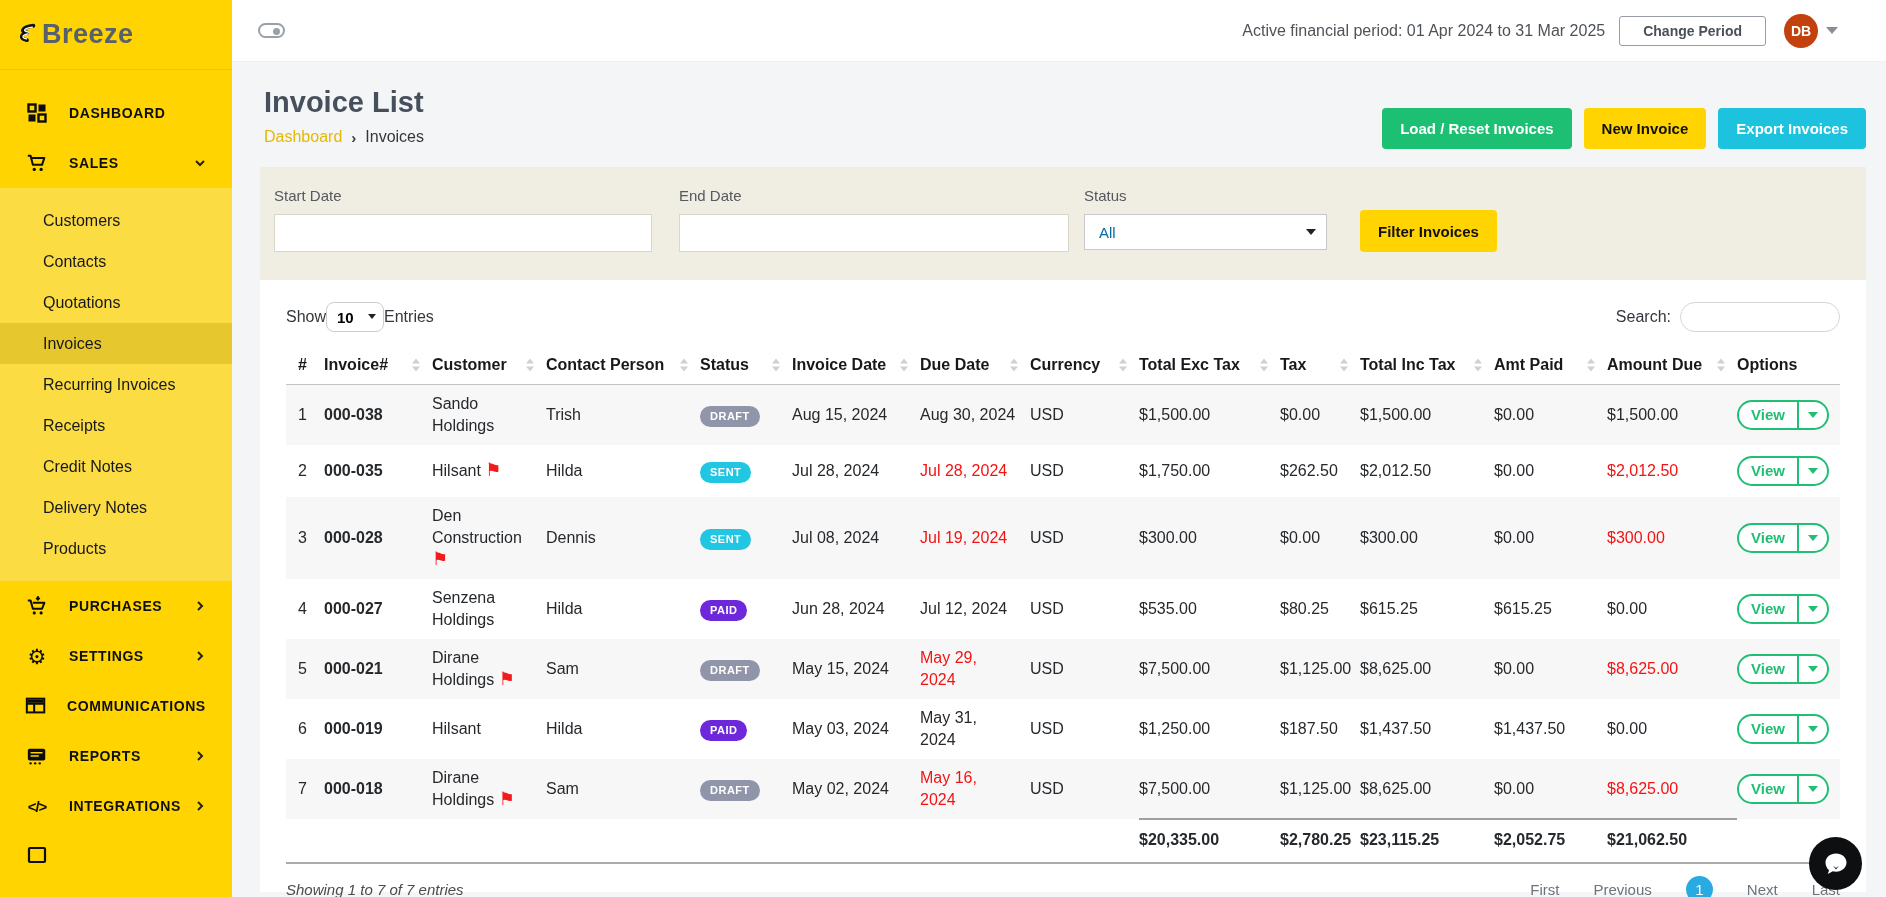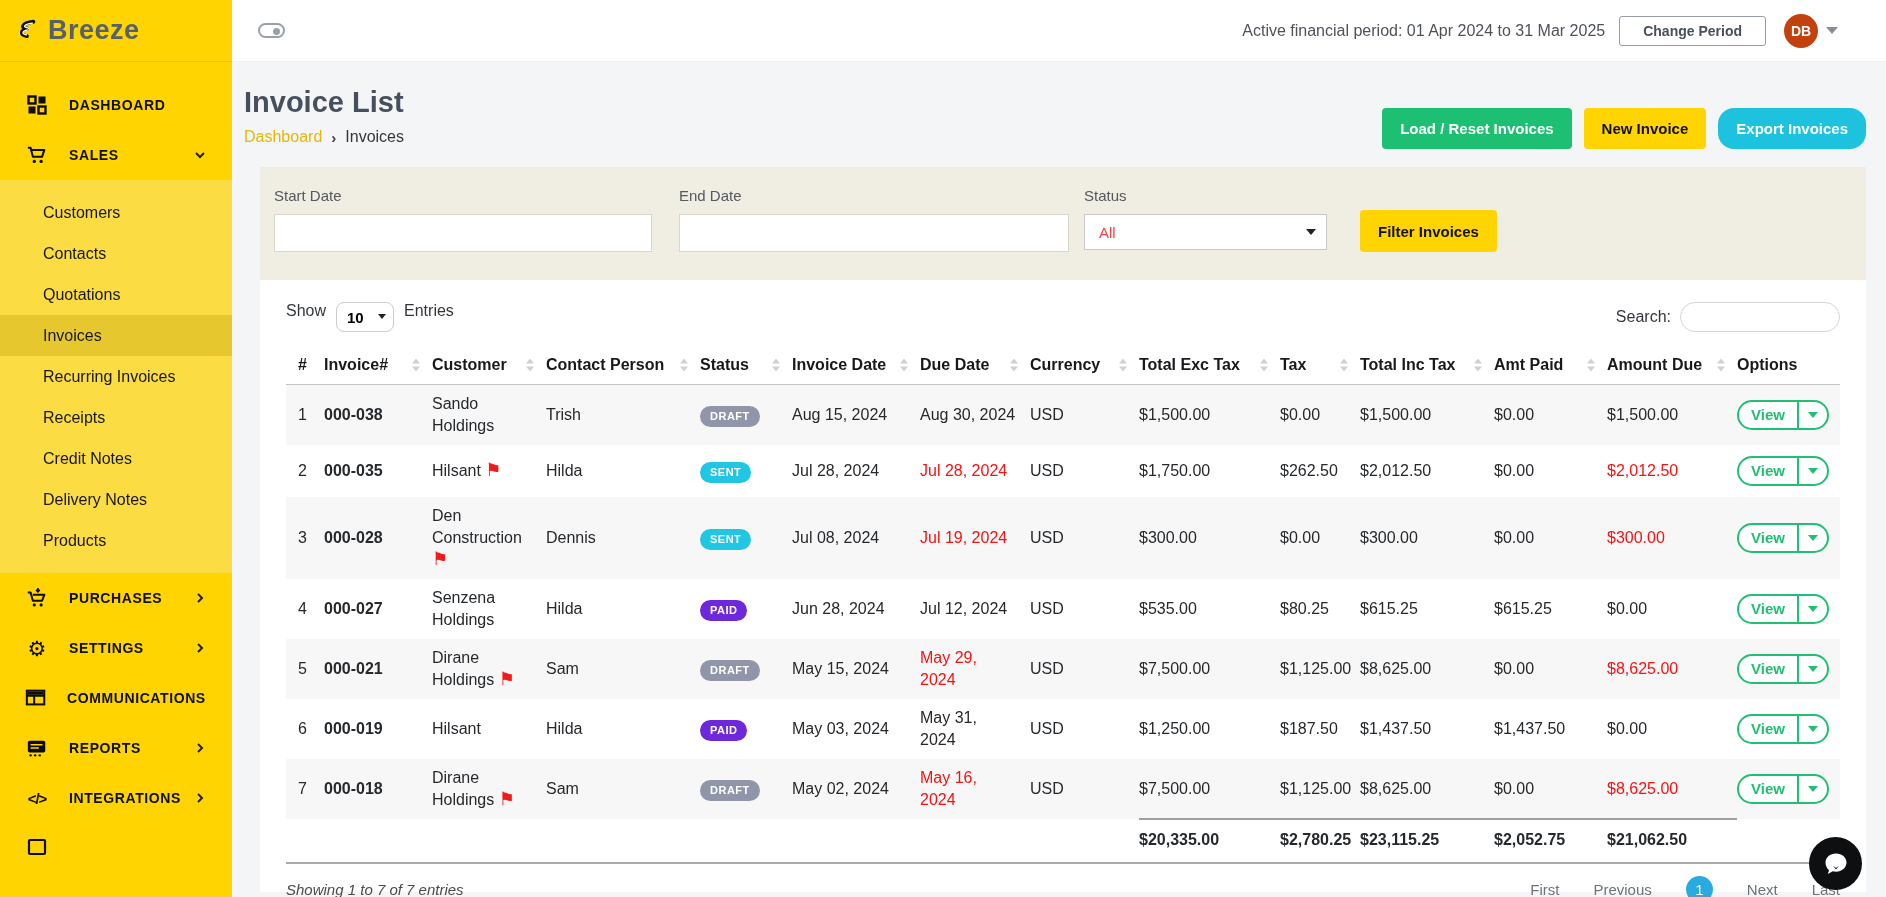--- a/index.html
+++ b/index.html
@@ -1,21 +1,21 @@
 <!DOCTYPE html>
 <html><head>
 <meta charset="utf-8">
 <style>
   * { margin:0; padding:0; box-sizing:border-box; }
   html,body { width:1886px; height:897px; overflow:hidden; }
   body { font-family:"Liberation Sans", sans-serif; background:#f4f5f7; position:relative; color:#26292c; }
 
   
   .sidebar { position:absolute; left:0; top:0; width:232px; height:897px; background:#ffd400; z-index:5; }
-  .side-logo { height:62px; display:flex; align-items:center; padding-left:14px; gap:10px; border-bottom:1px solid rgba(0,0,0,0.07); }
+  .side-logo { height:70px; display:flex; align-items:center; padding-left:14px; gap:4px; border-bottom:1px solid rgba(0,0,0,0.07); }
   .side-logo .brand-text { font-size:27px; font-weight:700; color:#57606b; letter-spacing:.5px; }
   .side-menu { margin-top:18px; }
   .side-item { height:50px; display:flex; align-items:center; padding:0 26px 0 25px; cursor:pointer; }
   .side-item .lbl { font-size:14px; font-weight:700; letter-spacing:.6px; color:#0e0f10; margin-left:20px; flex:1; }
   .side-item .chev { margin-left:auto; }
   .icn { width:24px; display:flex; justify-content:center; }
   .submenu { background:#fbdc43; padding:12px 0; }
   .sub-item { height:41px; display:flex; align-items:center; padding-left:43px; font-size:16px; color:#17181c; cursor:pointer; }
   .sub-item.active { background:#e6c72e; }
   .chev-r, .chev-d { width:12px; height:12px; }
@@ -28,49 +28,49 @@
   .toggle-pill { width:27px; height:15px; border:2px solid #9aa0a8; border-radius:8px; position:relative; cursor:pointer; }
   .toggle-pill::after { content:""; position:absolute; right:3px; top:2.5px; width:7px; height:7px; border-radius:50%; background:#9aa0a8; }
   .topbar-right { margin-left:auto; display:flex; align-items:center; }
   .fin-period { font-size:16px; color:#4e5359; }
   .chg-btn { margin-left:14px; height:30px; padding:0 23px; border:1px solid #989ca5; border-radius:3px; background:#fff; font-size:14px; font-weight:700; color:#4a4f58; display:flex; align-items:center; cursor:pointer; }
   .avatar { margin-left:18px; width:34px; height:34px; border-radius:50%; background:#c2410c; color:#fff; font-size:14px; font-weight:700; display:flex; align-items:center; justify-content:center; cursor:pointer; }
   .av-caret { margin-left:8px; width:0; height:0; border-left:6px solid transparent; border-right:6px solid transparent; border-top:7px solid #8a8f96; cursor:pointer; }
 
   
   .main { position:absolute; left:232px; right:0; top:62px; bottom:0; overflow:hidden; }
-  .page-head { display:flex; justify-content:space-between; padding:24px 20px 18px 12px; }
+  .page-head { display:flex; justify-content:space-between; padding:24px 20px 18px 32px; }
   .page-title { font-size:29px; font-weight:700; color:#46505c; }
   .breadcrumb { margin-top:9px; font-size:16px; display:flex; align-items:center; gap:9px; }
   .bc-parent { color:#e6b800; cursor:pointer; }
   .bc-sep { font-size:15px; font-weight:700; color:#3a3f44; }
   .bc-current { color:#33373c; }
   .actions { display:flex; gap:12px; margin-top:22px; }
   .btn { height:41px; border:none; border-radius:4px; font-size:15px; font-weight:700; padding:0 18px; cursor:pointer; font-family:inherit; }
   .btn-green { background:#1dbf73; color:#fff; }
   .btn-yellow { background:#ffd400; color:#111; }
-  .btn-cyan { background:#1dc2de; color:#fff;border-radius:16px; }
+  .btn-cyan { background:#1dc2de; color:#fff; }
 
   
   .filter-bar { margin:0 20px 0 28px; background:#f0ede2; padding:20px 14px 28px; display:flex; }
   .fgroup { display:flex; flex-direction:column; }
   .fgroup label { font-size:15px; color:#55595f; margin-bottom:10px; }
   .fgroup input[type=text] { height:38px; border:1px solid #d9d6ca; background:#fff; font-size:15px; padding:0 10px; font-family:inherit; }
   .fg-start { width:378px; }
   .fg-end { width:390px; margin-left:27px; }
   .fg-status { width:243px; margin-left:15px; }
   .sel-wrap { position:relative; }
-  .sel-wrap select { width:100%; height:36px; border:1px solid #c9c9c9; background:#fff; font-size:15px; padding:0 24px 0 14px; appearance:none; -webkit-appearance:none; font-family:inherit; color:#ef4444; }
+  .sel-wrap select { width:100%; height:36px; border:1px solid #c9c9c9; background:#fff; font-size:15px; padding:0 24px 0 14px; appearance:none; -webkit-appearance:none; font-family:inherit; color:#0369a1; }
   .sel-wrap::after { content:""; position:absolute; right:11px; top:15px; width:0; height:0; border-left:5px solid transparent; border-right:5px solid transparent; border-top:6px solid #222; pointer-events:none; }
   .filter-btn { align-self:flex-end; margin-left:33px; height:42px; }
 
   
   .card { margin:0 20px 0 28px; background:#fff; height:612px; }
   .controls { display:flex; justify-content:space-between; align-items:center; padding:22px 26px 12px; }
-  .show-group { display:flex; align-items:flex-start; gap:10px; font-size:16px; color:#33373c; }
+  .show-group { display:flex; align-items:center; font-size:16px; color:#33373c; }
   .show-sel { position:relative; }
   .show-sel select { appearance:none; -webkit-appearance:none; width:58px; height:30px; border:1px solid #ccc; border-radius:8px; padding:0 20px 0 10px; font-size:15px; font-weight:700; background:#fff; font-family:inherit; }
   .show-sel::after { content:""; position:absolute; right:8px; top:12px; width:0; height:0; border-left:4px solid transparent; border-right:4px solid transparent; border-top:5px solid #222; pointer-events:none; }
   .search-group { display:flex; align-items:center; gap:9px; font-size:16px; color:#33373c; }
   .search-group input { width:160px; height:30px; border:1px solid #d6d6d6; border-radius:15px; padding:0 12px; font-family:inherit; }
 
   table { width:1554px; margin:2px 26px 0; border-collapse:collapse; table-layout:fixed; font-size:16px; }
   thead th { text-align:left; font-weight:700; color:#17191c; padding:10px 4px 10px 0; position:relative; border-bottom:1px solid #c4c4c4; }
   tbody td { padding:8px 4px 8px 0; vertical-align:middle; line-height:22px; }
   tbody tr { height:52px; }

